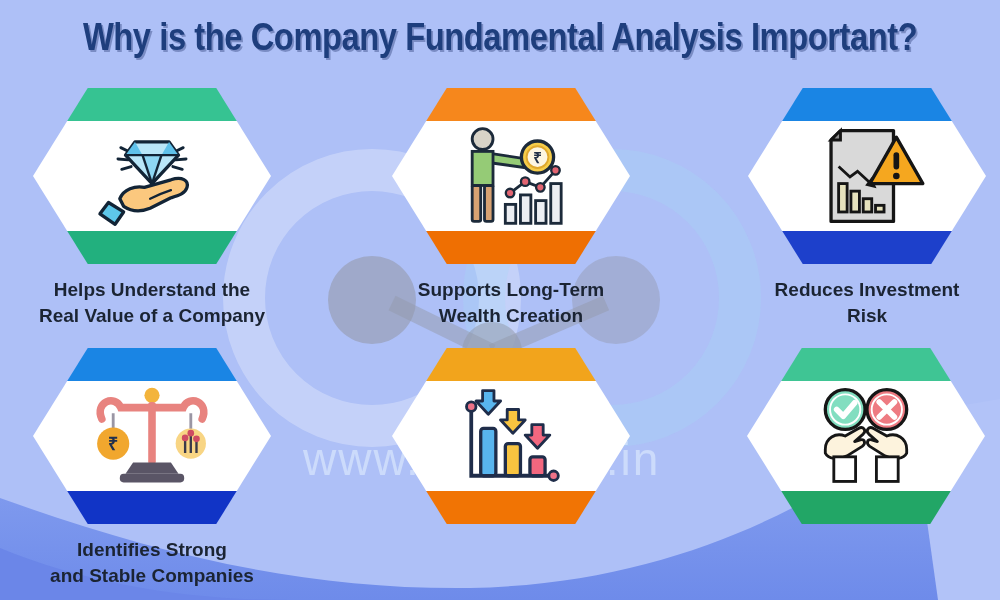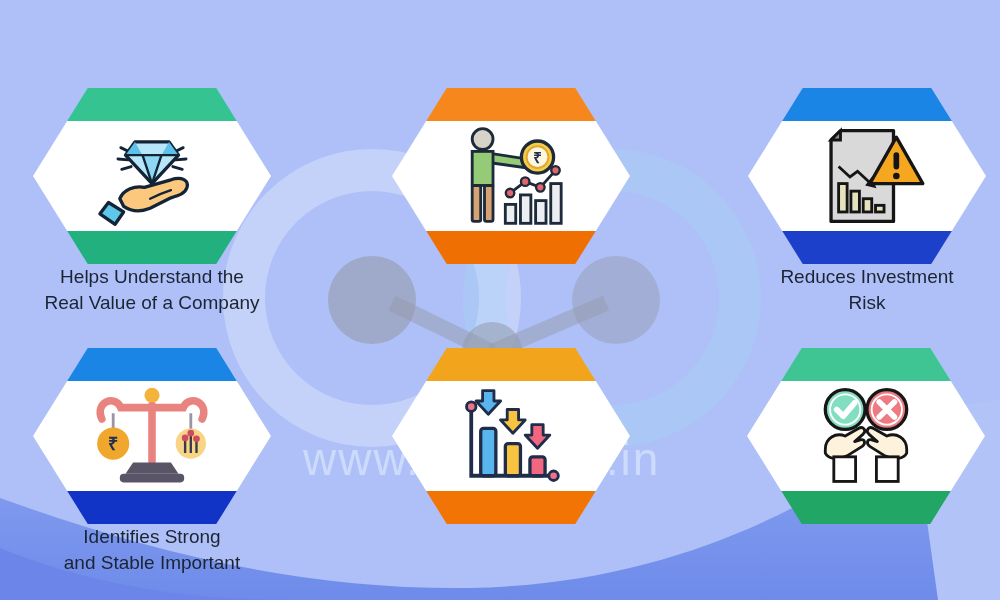--- a/index.html
+++ b/index.html
@@ -27,21 +27,21 @@
   }
   .card{position:absolute;width:238px;text-align:center;z-index:5;}
   .hex{
     width:238px;height:176px;display:flex;flex-direction:column;
     clip-path:polygon(0 50%,23% 0,77% 0,100% 50%,77% 100%,23% 100%);
   }
   .band-top{height:33px;background:var(--top-color,#888);}
   .band-mid{flex:1;background:#ffffff;display:flex;align-items:center;justify-content:center;}
   .band-bottom{height:33px;background:var(--bottom-color,#666);}
   .caption{
-    font-size:19px;line-height:1.35;font-weight:normal;
+    margin-top:13px;font-size:19px;line-height:1.35;font-weight:bold;
     color:var(--caption,#1b2433);white-space:pre-line;
   }
   
   .c0{left:33px;top:88px}.c1{left:392px;top:88px}.c2{left:748px;top:88px}
   .c3{left:33px;top:348px}.c4{left:392px;top:348px}.c5{left:747px;top:348px}
 </style>
 </head>
 <body>
 
 <div class="canvas" style="--bg: #aec0f7; --title: #1e3e7d; --caption: #1b2433;">
@@ -68,20 +68,23 @@
 
     <g>
       <path d="M0,498 C150,552 300,590 470,588 C660,584 800,515 905,438 L1000,405 L1000,600 L0,600 Z" fill="url(#waveGrad)"></path>
       <path d="M0,548 C90,585 190,600 290,600 L0,600 Z" fill="#6b86e8"></path>
       <path d="M912,414 L1000,399 L1000,600 L938,600 Z" fill="#b2c3f8"></path>
     </g>
   </svg>
 
   <div class="watermark-text">www.truedata.in</div>
 
+  <div class="page-title">
+    <span>Why is the Company Fundamental Analysis Important?</span>
+  </div>
 
   <div class="card c0" style="--top-color: #36c392; --bottom-color: #22b07e;">
     <div class="hex">
       <div class="band-top"></div>
       <div class="band-mid">
         <svg width="118" height="106" viewBox="0 0 120 112">
           <g stroke="#122436" stroke-width="3" stroke-linecap="round">
             <line x1="27" y1="26" x2="37" y2="31"></line>
               <line x1="24" y1="38" x2="35" y2="39"></line>
               <line x1="28" y1="49" x2="38" y2="46"></line>
@@ -130,20 +133,22 @@
           <g fill="#e26471" stroke="#1c2a3a" stroke-width="2.5">
             <circle cx="59" cy="74" r="4.5"></circle>
               <circle cx="75" cy="62" r="4.5"></circle>
             <circle cx="91" cy="68" r="4.5"></circle>
               <circle cx="107" cy="50" r="4.5"></circle>
           </g>
         </svg>
       </div>
       <div class="band-bottom"></div>
     </div>
+    <div class="caption">Supports Long-Term
+Wealth Creation</div>
   </div>
 
   <div class="card c2" style="--top-color: #1a85e4; --bottom-color: #1d40cb;">
     <div class="hex">
       <div class="band-top"></div>
       <div class="band-mid">
         <svg width="122" height="106" viewBox="0 0 124 112">
           <path d="M34,8 H90 V104 H24 V18 Z" fill="#d9d9d9" stroke="#151515" stroke-width="3.5" stroke-linejoin="round"></path>
           <path d="M34,8 V18 H24 Z" fill="#8f8f8f" stroke="#151515" stroke-width="3"></path>
           <g fill="#e6e2bd" stroke="#151515" stroke-width="3">
@@ -188,21 +193,21 @@
               <circle cx="106" cy="53" r="3.5"></circle>
               <circle cx="112" cy="59" r="3.5"></circle>
           </g>
           <path d="M45,84 L85,84 L93,96 L37,96 Z" fill="#5a5566"></path>
           <rect x="31" y="96" width="68" height="9" rx="4" fill="#5a5566"></rect>
         </svg>
       </div>
       <div class="band-bottom"></div>
     </div>
     <div class="caption">Identifies Strong
-and Stable Important</div>
+and Stable Companies</div>
   </div>
 
   <div class="card c4" style="--top-color: #f2a41c; --bottom-color: #f17404;">
     <div class="hex">
       <div class="band-top"></div>
       <div class="band-mid">
         <svg width="118" height="106" viewBox="0 0 120 112">
           <polyline points="18,30 18,98 100,98" fill="none" stroke="#1f2d4a" stroke-width="4" stroke-linecap="round"></polyline>
           <circle cx="18" cy="25" r="5" fill="#ee7288" stroke="#1f2d4a" stroke-width="3"></circle>
           <circle cx="105" cy="98" r="5" fill="#ee7288" stroke="#1f2d4a" stroke-width="3"></circle>

